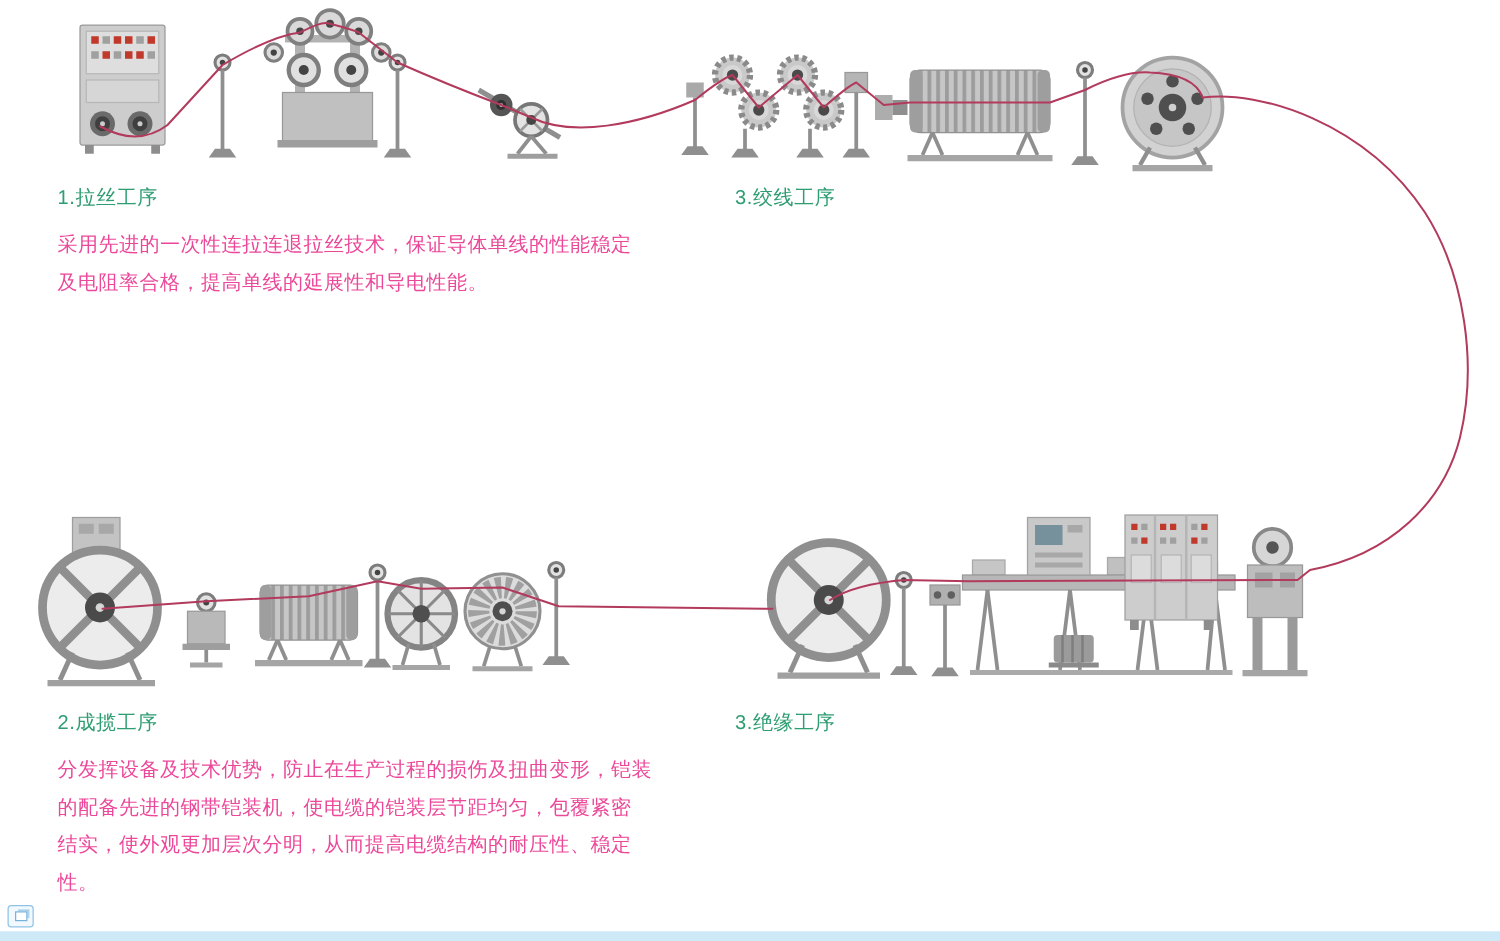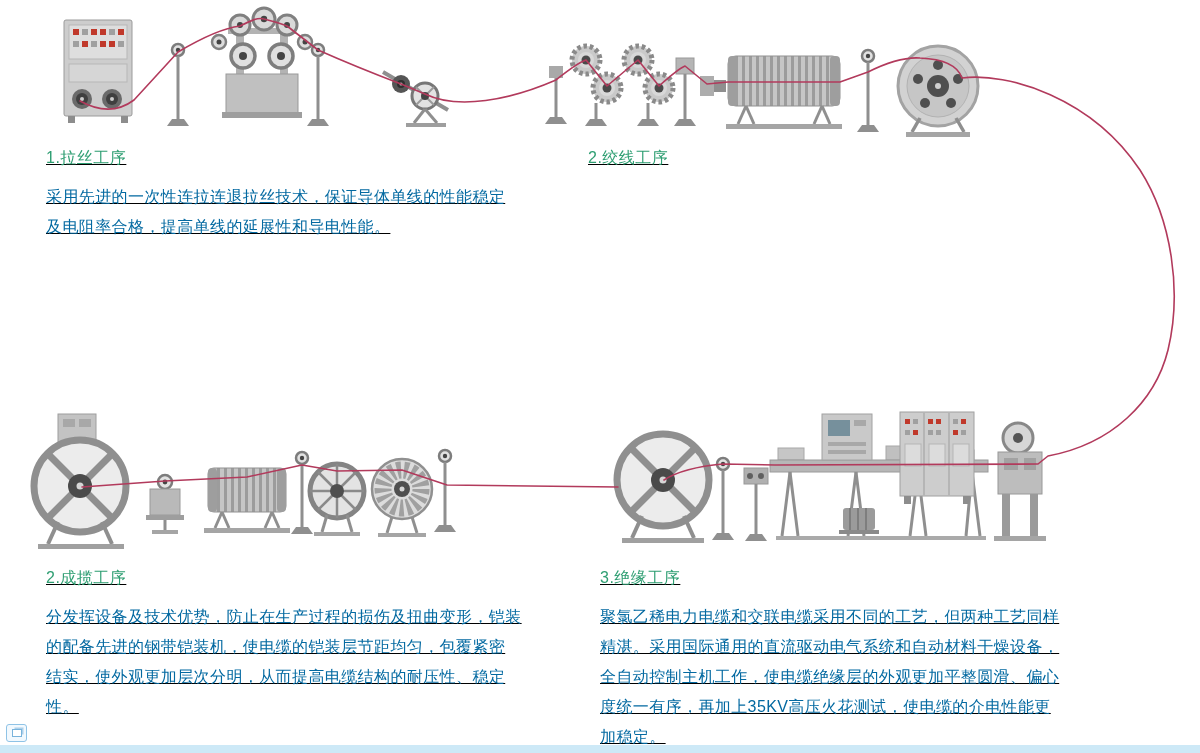--- a/index.html
+++ b/index.html
@@ -3,32 +3,32 @@
 <meta charset="utf-8">
 <style>
   * { margin:0; padding:0; box-sizing:border-box; }
   html,body { width:1200px; height:753px; }
   body {
     position:relative; overflow:hidden; background:#ffffff;
     font-family:"Liberation Sans","DejaVu Sans",sans-serif;
   }
   .stage { position:absolute; left:0; top:0; width:1200px; height:753px; }
   .illustration { position:absolute; left:0; top:0; width:1200px; height:753px; }
-  .section { position:absolute;text-decoration:underline; }
+  .section { position:absolute; }
   .section h3 {
     font-size:16px; font-weight:400; color:#2e9e72; letter-spacing:.5px;
   }
   .section p {
-    margin-top:13px; font-size:16px; line-height:30px; color:#0369a1;
+    margin-top:13px; font-size:16px; line-height:30px; color:#ec4899;
     letter-spacing:.4px; white-space:pre-line;
   }
   .sec-1 { left:46px;  top:148px; width:505px; }
   .sec-2 { left:588px; top:148px; width:505px; }
   .sec-4 { left:46px;  top:568px; width:505px; }
-  .sec-3 { left:588px; top:568px; width:505px;margin-left:12px; }
+  .sec-3 { left:588px; top:568px; width:505px; }
   .bottom-bar {
     position:absolute; left:0; bottom:0; width:100%; height:8px; background:#cde9f7;
   }
   .capture-icon {
     position:absolute; left:6px; bottom:11px; width:21px; height:18px;
     border:1px solid #8fc3e6; border-radius:3px; background:#f2f9fe;
     display:flex; align-items:center; justify-content:center; cursor:pointer;
   }
   .capture-icon .glyph {
     width:10px; height:8px; border:1.5px solid #79b3db; background:#ffffff;
@@ -380,30 +380,25 @@
     </g>
   </svg>
 
   <div class="section sec-1">
     <h3>1.拉丝工序</h3>
     <p>采用先进的一次性连拉连退拉丝技术，保证导体单线的性能稳定
 及电阻率合格，提高单线的延展性和导电性能。</p>
   </div>
 
   <div class="section sec-2">
-    <h3>2.绞线工序</h3>
+    <h3>3.绞线工序</h3>
   </div>
 
   <div class="section sec-3">
     <h3>3.绝缘工序</h3>
-    <p>聚氯乙稀电力电缆和交联电缆采用不同的工艺，但两种工艺同样
-精湛。采用国际通用的直流驱动电气系统和自动材料干燥设备，
-全自动控制主机工作，使电缆绝缘层的外观更加平整圆滑、偏心
-度统一有序，再加上35KV高压火花测试，使电缆的介电性能更
-加稳定。</p>
   </div>
 
   <div class="section sec-4">
     <h3>2.成揽工序</h3>
     <p>分发挥设备及技术优势，防止在生产过程的损伤及扭曲变形，铠装
 的配备先进的钢带铠装机，使电缆的铠装层节距均匀，包覆紧密
 结实，使外观更加层次分明，从而提高电缆结构的耐压性、稳定
 性。</p>
   </div>
 

